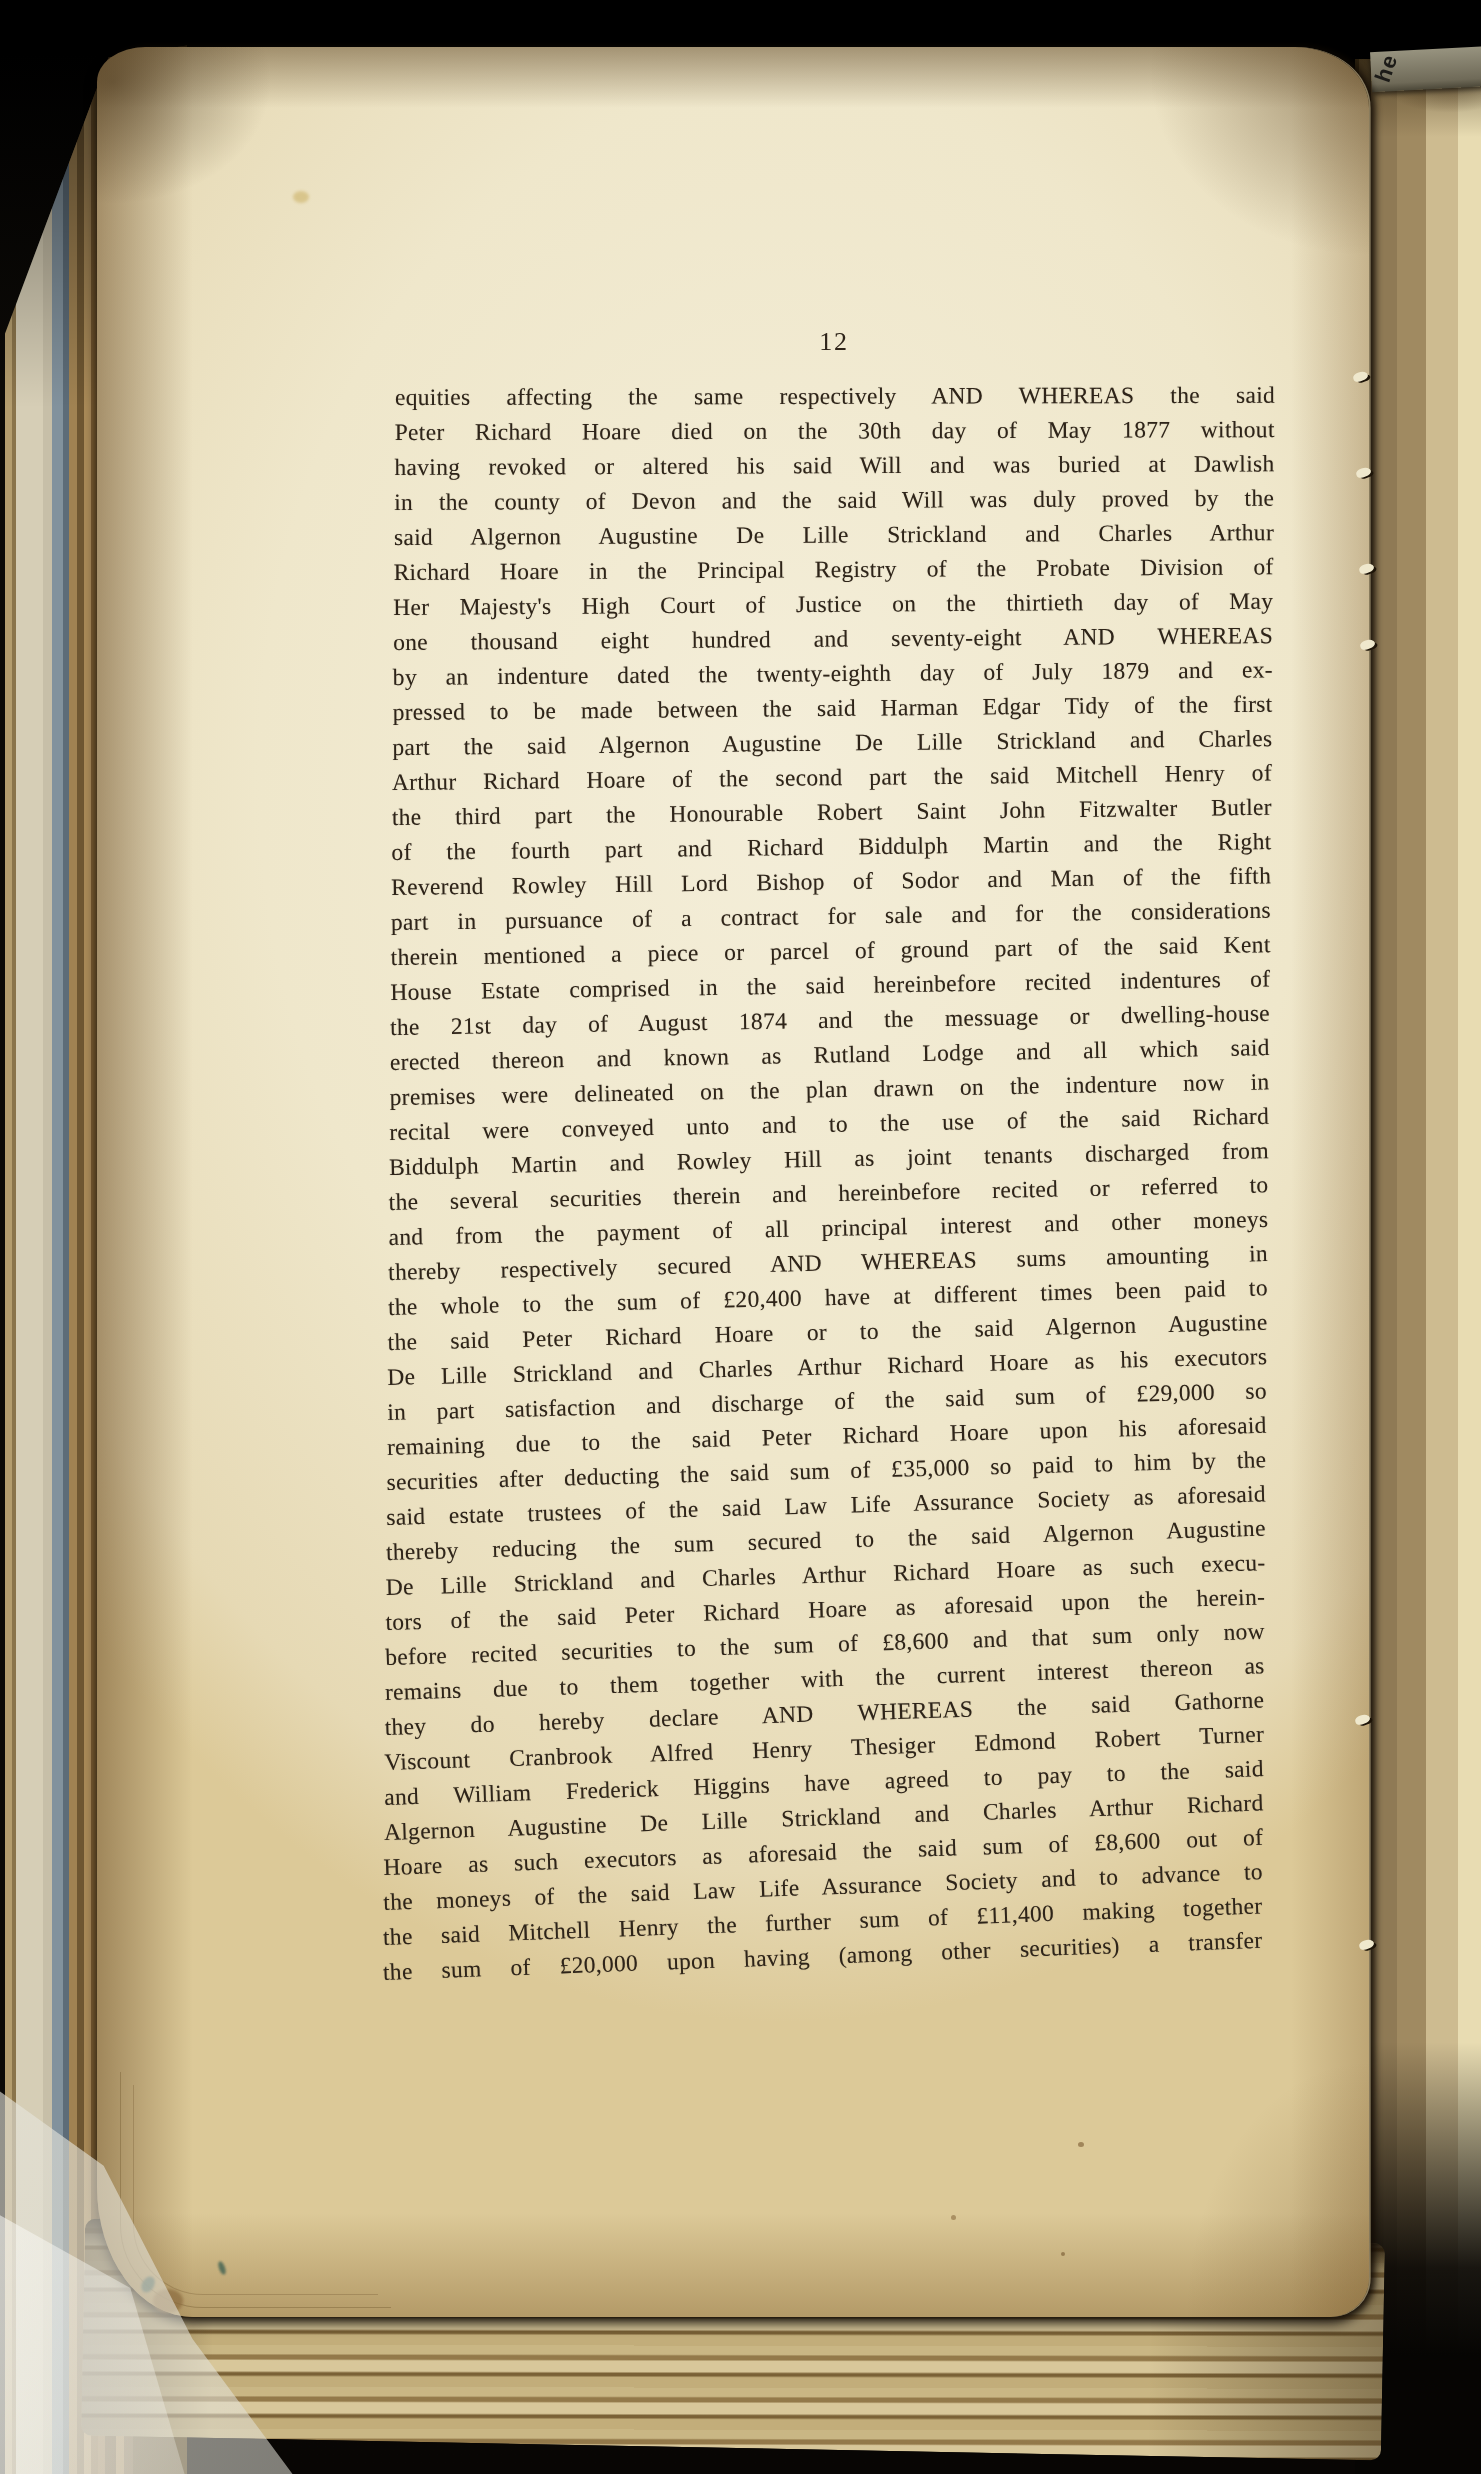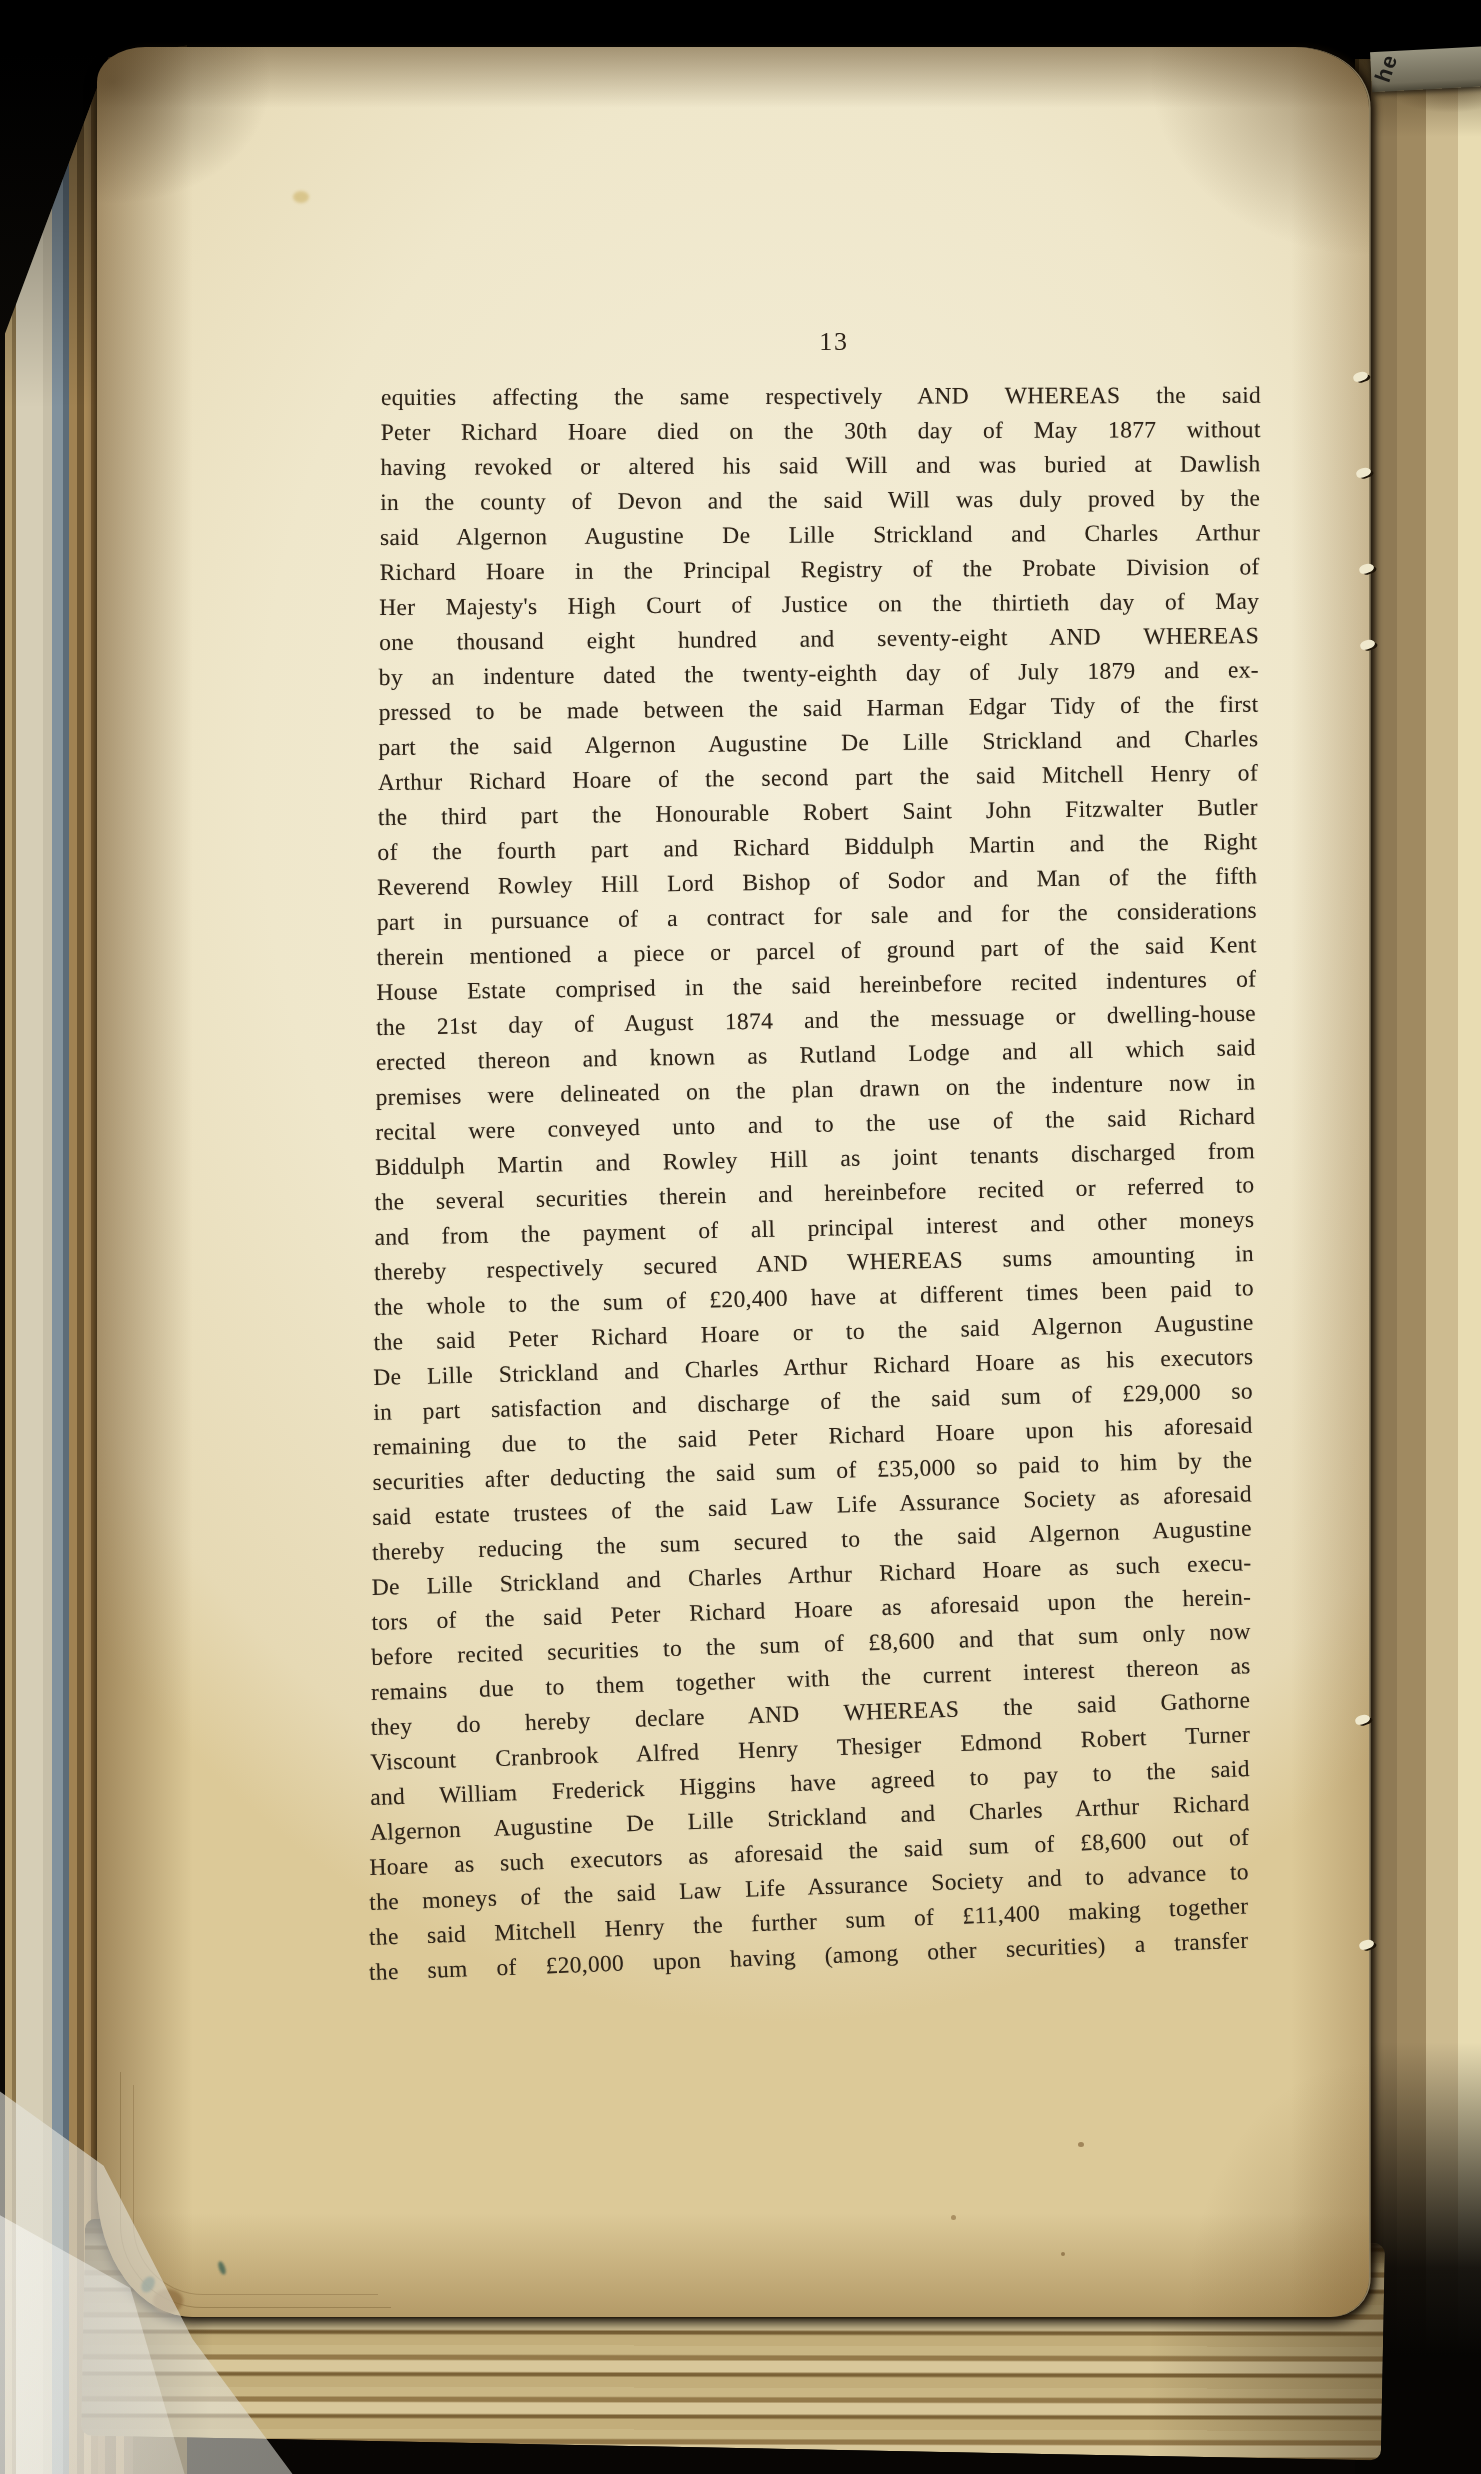--- a/index.html
+++ b/index.html
@@ -92,21 +92,21 @@
     border-bottom:0.9px solid rgba(120,95,55,.35);
     border-bottom-left-radius:70px;
   }
 
   .page-number{
     position:absolute;left:685px;top:280px;width:104px;
     text-align:center;font-size:26px;letter-spacing:1.7px;color:#2e2419;
   }
 
   .text-block{
-    position:absolute;left:284px;top:333px;width:880px;color:#2e2419;
+    position:absolute;left:298px;top:333px;width:880px;color:#2e2419;
   }
   .text-line{
     height:35px;line-height:35px;font-size:23.5px;letter-spacing:0.3px;
     text-align:justify;text-align-last:justify;white-space:normal;
     text-shadow:0 0 0.9px rgba(46,36,25,.35);
     transform-origin:0 50%;
   }
 
   
   .stain{position:absolute;border-radius:50%;pointer-events:none;}
@@ -147,21 +147,21 @@
   <div class="bottom-edges"></div>
 
   <div class="facing-page"></div>
 
   <div class="bookmark-strip">
     <span class="bookmark-text">he</span>
   </div>
 
   <div class="page">
     <div class="corner-crease"></div>
-    <div class="page-number">13</div>
+    <div class="page-number">12</div>
     <div class="text-block">
         <div class="text-line" style="transform: translateX(0px) rotate(-0.15deg);">equities affecting the same respectively AND WHEREAS the said</div>
         <div class="text-line" style="transform: translateX(-0.3px) rotate(-0.19deg);">Peter Richard Hoare died on the 30th day of May 1877 without</div>
         <div class="text-line" style="transform: translateX(-0.5px) rotate(-0.24deg);">having revoked or altered his said Will and was buried at Dawlish</div>
         <div class="text-line" style="transform: translateX(-0.8px) rotate(-0.28deg);">in the county of Devon and the said Will was duly proved by the</div>
         <div class="text-line" style="transform: translateX(-1px) rotate(-0.32deg);">said Algernon Augustine De Lille Strickland and Charles Arthur</div>
         <div class="text-line" style="transform: translateX(-1.4px) rotate(-0.37deg);">Richard Hoare in the Principal Registry of the Probate Division of</div>
         <div class="text-line" style="transform: translateX(-1.7px) rotate(-0.41deg);">Her Majesty's High Court of Justice on the thirtieth day of May</div>
         <div class="text-line" style="transform: translateX(-1.9px) rotate(-0.45deg);">one thousand eight hundred and seventy-eight AND WHEREAS</div>
         <div class="text-line" style="transform: translateX(-2.2px) rotate(-0.5deg);">by an indenture dated the twenty-eighth day of July 1879 and ex-</div>

